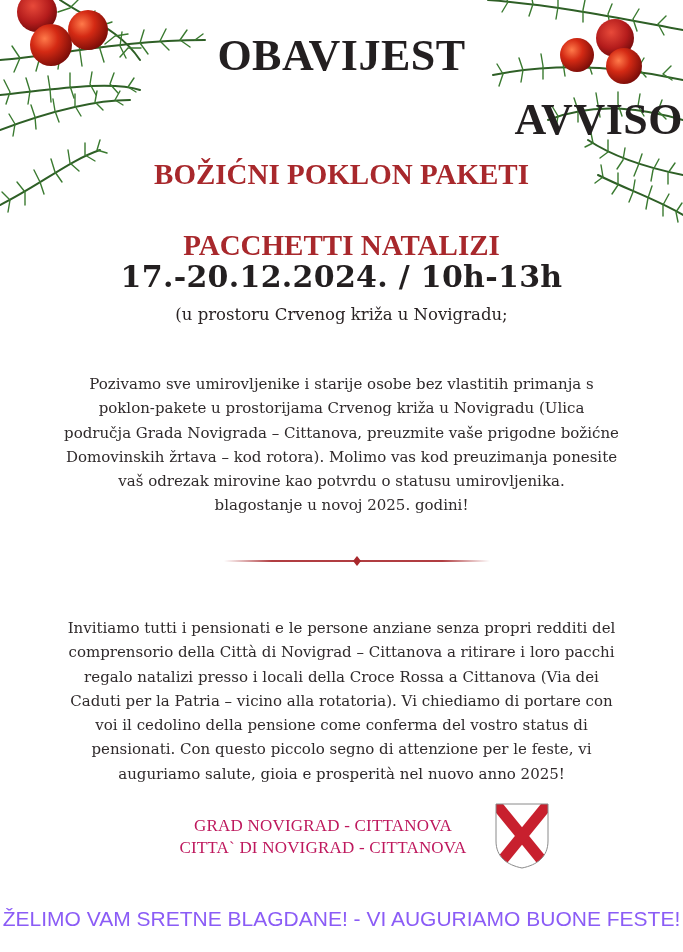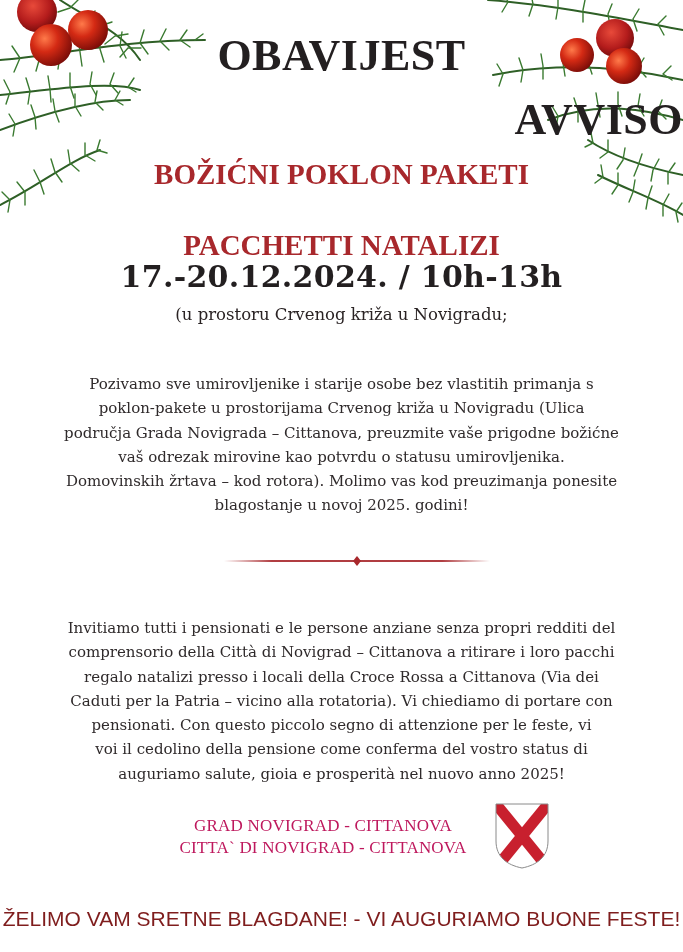--- a/index.html
+++ b/index.html
@@ -113,21 +113,21 @@
       height: 70px;
     }
 
     .footer {
       position: absolute;
       top: 908px;
       left: 0; right: 0;
       text-align: center;
       font-family: "Liberation Sans", sans-serif;
       font-size: 21px;
-      color: #7f1d1d;
+      color: #8b5cf6;
       letter-spacing: 0px;
       line-height: 1;
     }
   </style>
 </head>
 <body>
 
 <svg class="corner corner-left" width="215" height="235" viewBox="0 0 215 235">
   <g stroke="#2e5f26" stroke-width="2" stroke-linecap="round" fill="none">
 
@@ -205,22 +205,22 @@
 <div class="date-line">17.-20.12.2024. / 10h-13h</div>
 
 <div class="location">
   <div>(u prostoru Crvenog križa u Novigradu;</div>
 </div>
 
 <div id="para-hr" class="paragraph">
   <div>Pozivamo sve umirovljenike i starije osobe bez vlastitih primanja s</div>
   <div>poklon-pakete u prostorijama Crvenog križa u Novigradu (Ulica</div>
   <div>područja Grada Novigrada – Cittanova, preuzmite vaše prigodne božićne</div>
+  <div>Domovinskih žrtava – kod rotora). Molimo vas kod preuzimanja ponesite</div>
   <div>vaš odrezak mirovine kao potvrdu o statusu umirovljenika.</div>
-  <div>Domovinskih žrtava – kod rotora). Molimo vas kod preuzimanja ponesite</div>
   <div>blagostanje u novoj 2025. godini!</div>
 </div>
 
 <svg class="divider" viewBox="0 0 266 16">
   <defs>
     <linearGradient id="divGrad" x1="0" x2="1" y1="0" y2="0">
       <stop offset="0%" stop-color="#a8282c" stop-opacity="0"></stop>
       <stop offset="18%" stop-color="#a8282c" stop-opacity="0.9"></stop>
       <stop offset="82%" stop-color="#a8282c" stop-opacity="0.9"></stop>
       <stop offset="100%" stop-color="#a8282c" stop-opacity="0"></stop>
@@ -228,22 +228,22 @@
   </defs>
   <rect x="0" y="7" width="266" height="2" fill="url(#divGrad)"></rect>
   <path d="M133 3 L137 8 L133 13 L129 8 Z" fill="#a8282c"></path>
 </svg>
 
 <div id="para-it" class="paragraph">
   <div>Invitiamo tutti i pensionati e le persone anziane senza propri redditi del</div>
   <div>comprensorio della Città di Novigrad – Cittanova a ritirare i loro pacchi</div>
   <div>regalo natalizi presso i locali della Croce Rossa a Cittanova (Via dei</div>
   <div>Caduti per la Patria – vicino alla rotatoria). Vi chiediamo di portare con</div>
+  <div>voi il cedolino della pensione come conferma del vostro status di</div>
   <div>pensionati. Con questo piccolo segno di attenzione per le feste, vi</div>
-  <div>voi il cedolino della pensione come conferma del vostro status di</div>
   <div>auguriamo salute, gioia e prosperità nel nuovo anno 2025!</div>
 </div>
 
 <div class="signature">
   <div>GRAD NOVIGRAD - CITTANOVA</div>
   <div>CITTA` DI NOVIGRAD - CITTANOVA</div>
 </div>
 
 <svg class="crest" viewBox="0 0 58 70">
   <defs>

